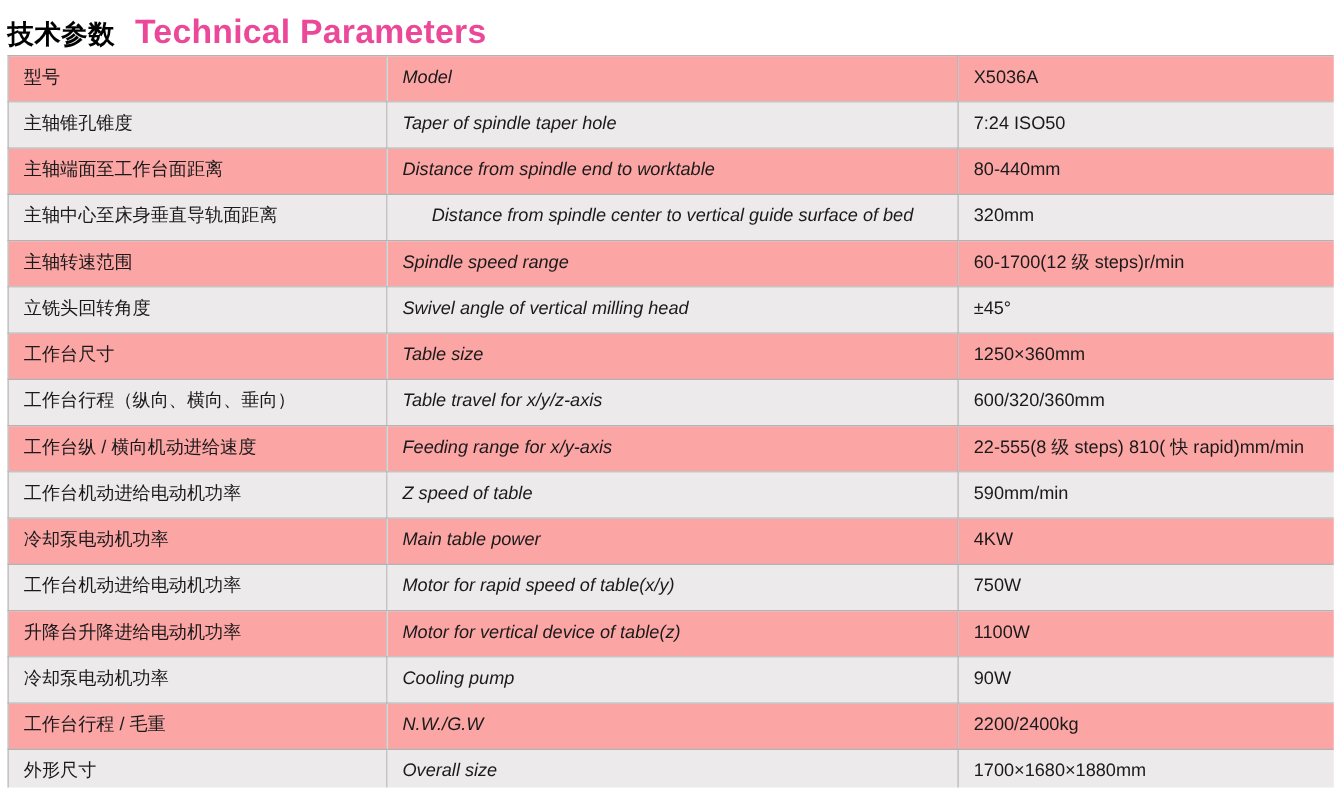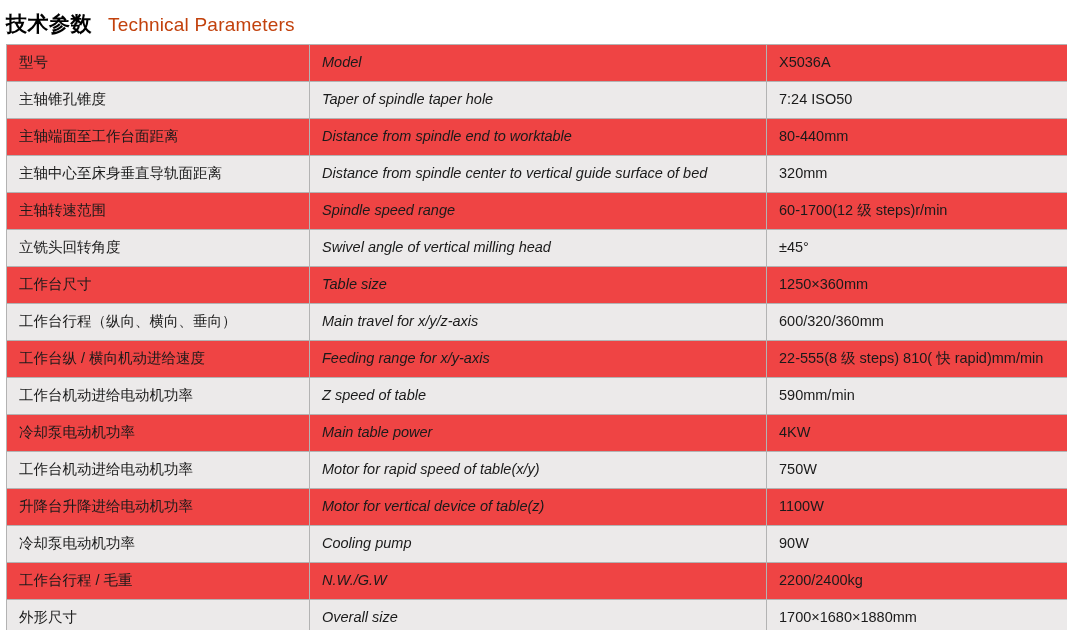--- a/index.html
+++ b/index.html
@@ -27,38 +27,38 @@
     height: 38px;
     box-sizing: border-box;
   }
   .title-cn {
     font-size: 21px;
     font-weight: bold;
     letter-spacing: 0.5px;
     color: #000;
   }
   .title-en {
-    font-size: 19px;
-    font-weight: normal;
-    color: #c2410c;
+    font-size: 27px;
+    font-weight: bold;
+    color: #ec4899;
     margin-left: 16px;
     letter-spacing: 0.2px;
   }
   table.spec {
     border-collapse: collapse;
     width: 1055px;
     margin: 6px 0 0 6px;
     table-layout: fixed;
   }
   table.spec td {
     border: 1px solid #b3b3b3;
     height: 36px;
     padding: 0 12px;
     vertical-align: middle;
-    background: #ef4444;
+    background: #fca5a5;
     font-size: 14.5px;
     line-height: 1.2;
     white-space: nowrap;
     overflow: hidden;
   }
   table.spec tr:nth-child(even) td {
     background: #eceaea;
   }
   td.col-cn {
     width: 278px;
@@ -68,20 +68,21 @@
     width: 432px;
     font-size: 14.5px;
     font-style: italic;
   }
   td.col-val {
     width: 345px;
     font-size: 14.5px;
   }
   td.small-en {
     font-size: 13px;
+    text-align: center;
   }
 </style>
 </head>
 <body>
 
 <div class="page">
 
   <div class="title-row">
     <span class="title-cn">技术参数</span>
     <span class="title-en">Technical Parameters</span>
@@ -119,21 +120,21 @@
         <td class="col-en">Swivel angle of vertical milling head</td>
         <td class="col-val">±45°</td>
       </tr>
       <tr>
         <td class="col-cn">工作台尺寸</td>
         <td class="col-en">Table size</td>
         <td class="col-val">1250×360mm</td>
       </tr>
       <tr>
         <td class="col-cn">工作台行程（纵向、横向、垂向）</td>
-        <td class="col-en">Main travel for x/y/z-axis</td>
+        <td class="col-en">Table travel for x/y/z-axis</td>
         <td class="col-val">600/320/360mm</td>
       </tr>
       <tr>
         <td class="col-cn">工作台纵 / 横向机动进给速度</td>
         <td class="col-en">Feeding range for x/y-axis</td>
         <td class="col-val">22-555(8 级 steps)  810( 快 rapid)mm/min</td>
       </tr>
       <tr>
         <td class="col-cn">工作台机动进给电动机功率</td>
         <td class="col-en">Z speed of table</td>

